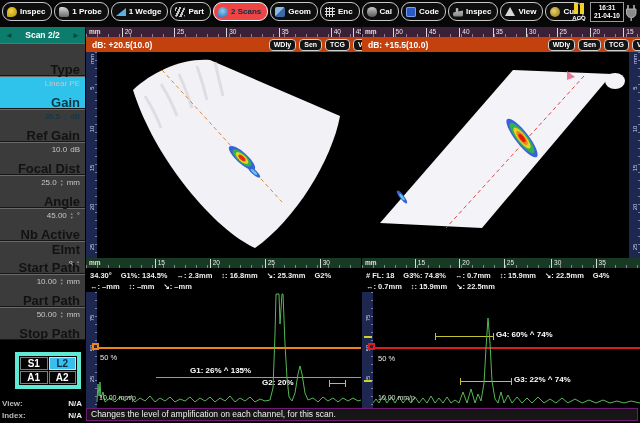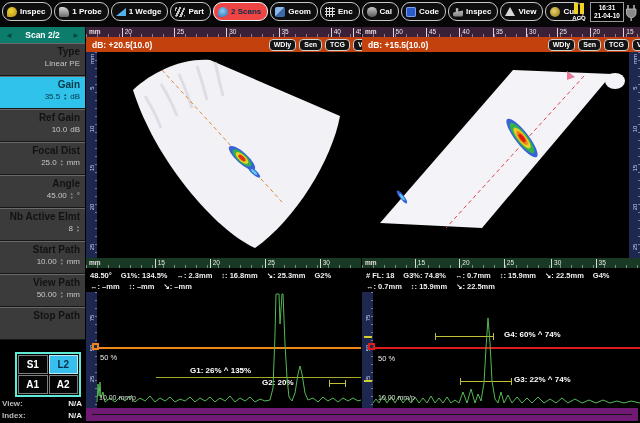--- a/index.html
+++ b/index.html
@@ -34,30 +34,30 @@
          font-size:6.5px;font-weight:bold;line-height:8px;text-align:center;padding:1px 3px;}
   #plug{right:1px;top:4px;}
 
   
   #side-nav{left:0;top:27px;width:85px;height:16px;background:#0c7d6c;color:#fff;
             display:flex;align-items:center;justify-content:space-between;padding:0 5px;box-sizing:border-box;
             font-size:8.5px;font-weight:bold;}
   #side-nav .arr{color:#06453c;font-size:8px;cursor:default;}
   #params{left:0;top:43px;width:85px;}
   .param{width:85px;height:33px;background:#3b3b3b;border-top:1px solid #6a6a6a;border-bottom:1px solid #161616;box-sizing:border-box;}
-  .param .plabel{text-align:right;padding:2px 5px 0 0;font-size:10px;font-weight:bold;color:#121212;}
+  .param .plabel{text-align:right;padding:18px 5px 0 0;font-size:13px;font-weight:bold;color:#121212;}
   .param .pvalue{display:flex;justify-content:flex-end;align-items:center;gap:3px;padding:2px 5px 0 0;
                  font-size:8px;color:#c6c6c6;}
   .param.highlight{background:#2fc2ea;}
   .param.highlight .plabel,.param.highlight .pvalue{color:#083848;}
   .stepper{display:inline-block;font-size:4px;line-height:4px;color:#8a8a8a;}
   .param.highlight .stepper{color:#0a4a60;}
   .param.btnrow{background:#4d4d4d;border:2px outset #dcdcdc;display:flex;align-items:center;justify-content:center;
                 color:#fff;font-size:9px;font-weight:bold;cursor:default;}
-  #grp{left:15px;top:352px;width:66px;height:45px;background:#000;border:2px solid #5eead4;
+  #grp{left:15px;top:352px;width:66px;height:37px;background:#000;border:4px solid #5eead4;
        display:grid;grid-template-columns:1fr 1fr;grid-template-rows:1fr 1fr;gap:1px;padding:1px;box-sizing:border-box;}
   .gbtn{background:#050505;border:1px solid #7e7e7e;color:#fff;font-size:10px;font-weight:bold;
         display:flex;align-items:center;justify-content:center;}
   .gbtn.active{background:#38bfee;color:#05304a;border-color:#bce8f8;}
   .sirow{left:2px;width:80px;display:flex;justify-content:space-between;font-size:8px;font-weight:bold;}
   .sirow .l{color:#b8b8b8;} .sirow .v{color:#ececec;}
 
   
   .hruler{height:10px;box-sizing:border-box;overflow:hidden;}
   .hruler.purple{background:#3a2138;}
@@ -86,21 +86,21 @@
   .ascan{background:#000;}
   .g-text{position:absolute;font-size:8px;font-weight:bold;color:#fff;white-space:nowrap;}
   .lvl{position:absolute;font-size:7.5px;color:#e8e8e8;}
   .scale-lbl{position:absolute;font-size:7px;color:#cfdccf;}
   .ibeam{position:absolute;height:7px;border-left:1px solid #c2c234;border-right:1px solid #c2c234;
          background:linear-gradient(transparent 3px,#c2c234 3px,#c2c234 4px,transparent 4px);}
   .gline{position:absolute;height:1px;background:#a8a828;}
   .marker{position:absolute;width:7px;height:7px;box-sizing:border-box;}
 
   
-  #statusbar{left:86px;top:408px;width:552px;height:13px;background:#161616;border:6px solid #701a75;
+  #statusbar{left:86px;top:408px;width:552px;height:13px;background:#161616;border:1px solid #701a75;
              box-sizing:border-box;color:#f0f0f0;font-size:8.5px;line-height:11px;padding-left:4px;white-space:nowrap;overflow:hidden;}
 </style>
 </head>
 <body>
 
 <div id="screen">
 
   <div class="abs" id="topbar">
     <div class="abs" id="tabs">
         <div class="tab">
@@ -224,21 +224,21 @@
       </div>
       <div class="param">
         <div class="plabel">Start Path</div>
         <div class="pvalue">
           <span>10.00</span>
           <span class="stepper">▲<br>▼</span>
           <span>mm</span>
         </div>
       </div>
       <div class="param">
-        <div class="plabel">View Path</div>
+        <div class="plabel">Part Path</div>
         <div class="pvalue">
           <span>50.00</span>
           <span class="stepper">▲<br>▼</span>
           <span>mm</span>
         </div>
       </div>
       <div class="param">
         <div class="plabel">Stop Path</div>
         <div class="pvalue">
           <span></span>
@@ -308,21 +308,21 @@
   <div class="abs hruler green" style="left:86px;top:258px;width:275px;">
       <span class="unit">mm</span>
       <span class="tick" style="left: 25%;">15</span>
       <span class="tick" style="left: 45%;">20</span>
       <span class="tick" style="left: 65%;">25</span>
       <span class="tick" style="left: 85%;">30</span>
     </div>
 
   <div class="abs readout" style="left:86px;top:270px;width:275px;height:22px;">
     <div class="ro-line" style="top:1px;">
-        <span>48.50°</span>
+        <span>34.30°</span>
         <span>G1%: 134.5%</span>
         <span>↔: 2.3mm</span>
         <span>↕: 16.8mm</span>
         <span>↘: 25.3mm</span>
         <span>G2%</span>
       </div>
     <div class="ro-line" style="top:12px;">
         <span>↔: –mm</span>
         <span>↕: –mm</span>
         <span>↘: –mm</span>
@@ -427,21 +427,21 @@
         <span class="vtick" style="top: 20%;">75</span>
         <span class="vtick" style="top: 46%;">50</span>
         <span class="vtick" style="top: 72%;">25</span>
       </div>
     <div class="abs" style="left:2px;top:44px;width:8px;height:2px;background:#d0d030;"></div>
     <div class="abs" style="left:2px;top:88px;width:8px;height:2px;background:#d0d030;"></div>
     <div class="abs" style="left:11px;top:55px;width:267px;height:2px;background:#dd1c1c;"></div>
     <div class="marker" style="left:6px;top:51px;border:2px solid #dd1c1c;"></div>
     <div class="lvl" style="left:16px;top:62px;">50 %</div>
     <div class="ibeam" style="left:73px;top:41px;width:57px;"></div>
-    <div class="g-text" style="left:134px;top:38px;margin-left:8px;">G4: 60% ^ 74%</div>
+    <div class="g-text" style="left:134px;top:38px;">G4: 60% ^ 74%</div>
     <div class="ibeam" style="left:98px;top:86px;width:50px;"></div>
     <div class="g-text" style="left:152px;top:83px;">G3: 22% ^ 74%</div>
     <svg class="abs" style="left:0;top:0;" width="278" height="116" viewBox="0 0 278 116" preserveAspectRatio="none">
       <polyline fill="none" stroke="#55b855" stroke-width="1" points="11,111 14,107 17,111 21,104 25,111 29,105 33,111 37,104 41,111 45,106 49,111 53,105 57,111 61,106 65,111 69,104 73,111 77,106 81,111 85,105 89,111 93,108 97,111 101,100 105,111 109,97 113,111 116,102 119,109 122,91 124,56 126,26 128,51 130,89 133,107 136,111 139,100 142,111 146,103 150,111 155,105 160,111 165,106 170,111 176,105 182,111 188,107 194,111 200,106 206,111 213,107 220,111 227,108 234,111 241,108 248,111 255,109 262,111 269,109 278,111"></polyline>
     </svg>
     <div class="scale-lbl" style="left:16px;top:102px;">10.00 mm/p</div>
   </div>
 
   <div class="abs" id="statusbar">Changes the level of amplification on each channel, for this scan.</div>
 </div>

